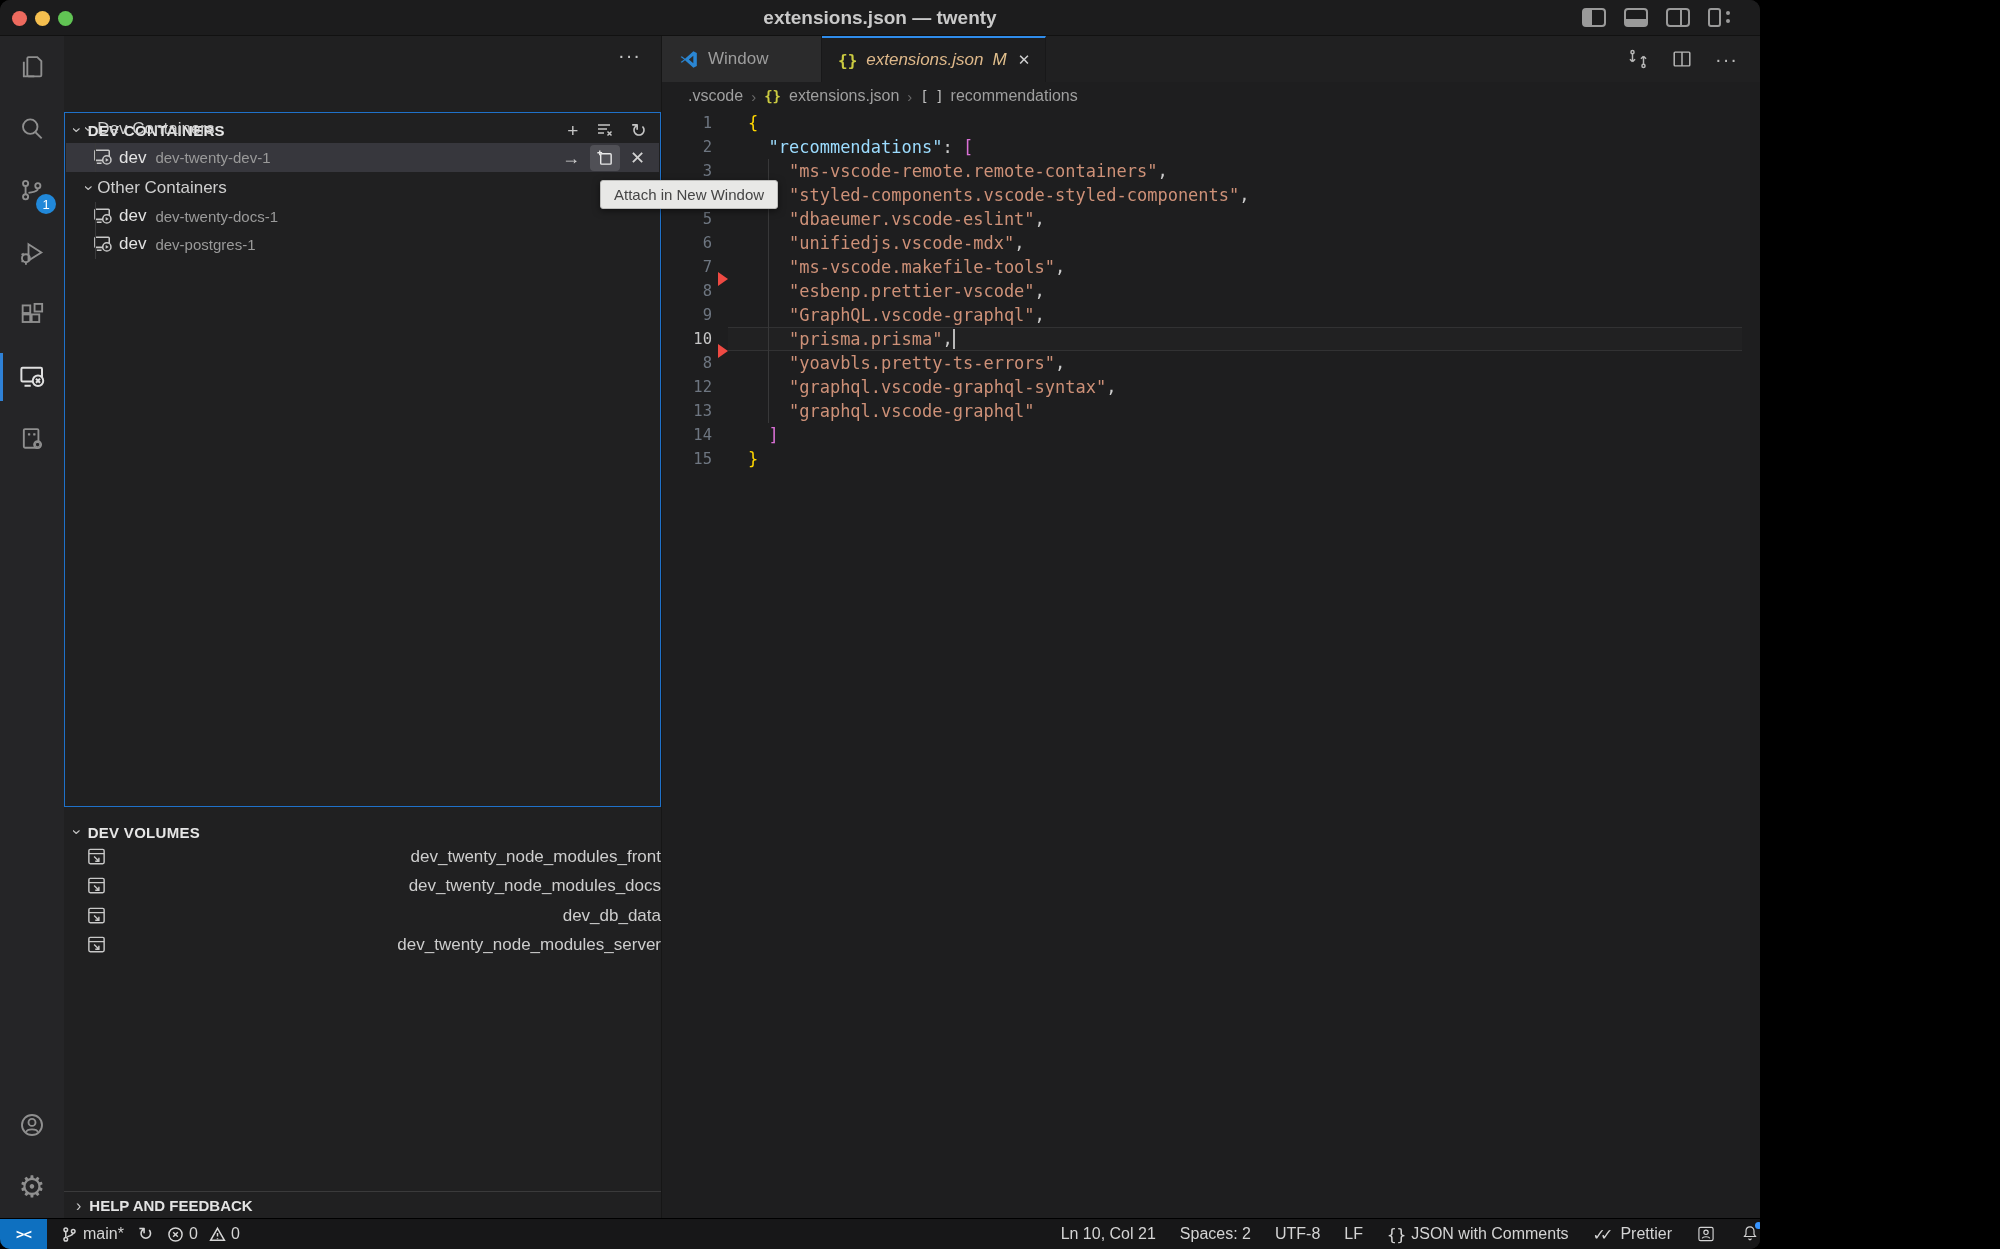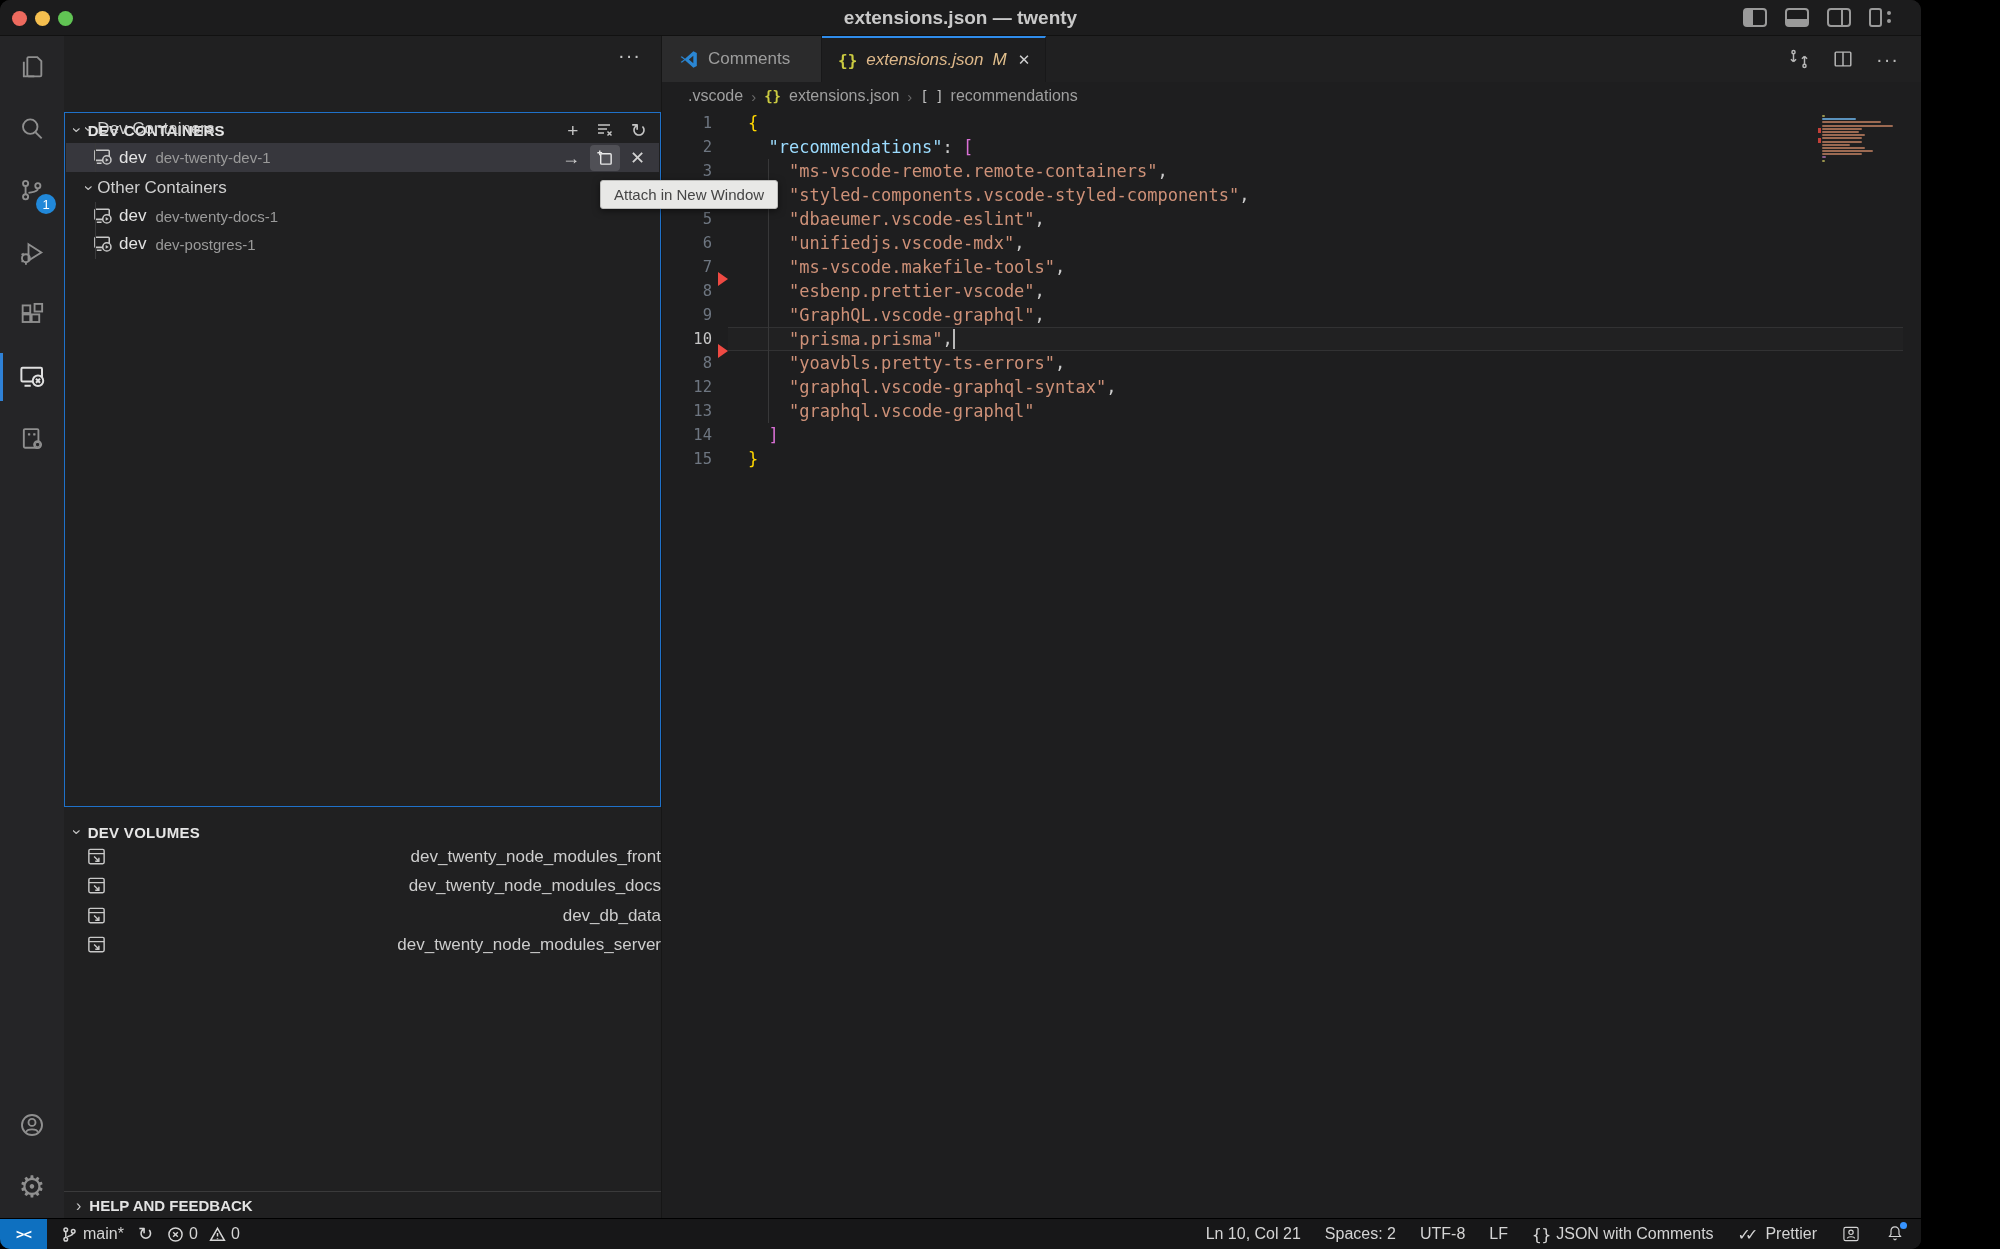--- a/index.html
+++ b/index.html
@@ -1,17 +1,17 @@
 <!DOCTYPE html>
 <html><head>
 <meta charset="utf-8">
 <style>
   html,body{margin:0;padding:0;background:#000;}
   *{box-sizing:border-box;}
-  .window{position:relative;width:1921px;height:1249px;background:#1e1e1f;border-radius:10px;overflow:hidden;
+  .window{position:relative;width:1760px;height:1249px;background:#1e1e1f;border-radius:10px;overflow:hidden;
           font-family:"Liberation Sans",sans-serif;color:#cccccc;}
   
   .titlebar{position:absolute;top:0;left:0;right:0;height:36px;background:#1c1c1d;border-bottom:1px solid #111;
             display:flex;align-items:center;justify-content:center;}
   .traffic{position:absolute;left:12px;top:11px;display:flex;gap:8px;}
   .tl{width:15px;height:15px;border-radius:50%;}
   .tl.red{background:#ed6a5e}.tl.yellow{background:#f5bf4f}.tl.green{background:#61c454}
   .win-title{font-size:19px;font-weight:600;color:#c9c9c9;}
   .layout-icons{position:absolute;right:28px;top:8px;display:flex;gap:18px;align-items:center;}
   .lico{width:24px;height:19px;border:2px solid #9a9a9a;border-radius:4px;position:relative;}
@@ -99,21 +99,21 @@
   .ruler-line{position:absolute;top:0;bottom:0;left:1320px;width:1px;background:#2e2e2f;}
   .ruler-red{position:absolute;left:1323px;width:12px;height:20px;background:#9e3c36;}
   .ruler-gray{position:absolute;left:1320px;right:0;height:2px;background:#6a6a6a;}
   
   .statusbar{position:absolute;left:0;right:0;bottom:0;height:31px;background:#171718;border-top:1px solid #000;
              display:flex;align-items:center;font-size:16px;color:#d4d4d4;}
   .remote{width:47px;height:31px;background:#0e70c0;color:#fff;display:flex;align-items:center;justify-content:center;
           font-size:14px;font-weight:bold;letter-spacing:-1px;font-family:"DejaVu Sans Mono",monospace;}
   .sb-left{display:flex;align-items:center;gap:14px;padding-left:14px;}
   .sb-group{display:flex;align-items:center;gap:5px;}
-  .sb-right{margin-left:auto;display:flex;align-items:center;gap:24px;padding-right:16px;white-space:nowrap;}
+  .sb-right{margin-left:auto;display:flex;align-items:center;gap:24px;white-space:nowrap;}
   .statusbar svg{stroke:#d4d4d4;fill:none;stroke-width:1.4;}
   .dbl-check{letter-spacing:-6px;margin-right:8px;}
   .bell-wrap{position:relative;display:flex;}
   .bell-dot{position:absolute;right:-2px;top:-2px;width:7px;height:7px;border-radius:50%;background:#3794ff;}
 </style>
 </head>
 <body>
 
 <div class="window">
 
@@ -320,21 +320,21 @@
         <span>HELP AND FEEDBACK</span>
       </div>
     </div>
 
     <div class="editor">
       <div class="tabstrip">
         <div class="tab inactive">
           <svg width="21" height="21" viewBox="0 0 24 24">
               <path fill="#2a86d3" stroke="none" d="M17.6 2.6 8 11.2 4.4 8.4 3 9.1l4.1 2.9L3 14.9l1.4.7L8 12.8l9.6 8.6 3.9-1.9V4.5zM17.5 7.6v8.8L12.4 12z"></path>
             </svg>
-          <span>Comments</span>
+          <span>Window</span>
         </div>
         <div class="tab active">
           <span class="json-ico">{}</span>
           <span>extensions.json</span>
           <span class="mod">M</span>
           <span class="close">✕</span>
         </div>
         <div class="tab-actions">
           <svg width="22" height="22" viewBox="0 0 24 24">
               <circle cx="6" cy="4.5" r="1.7"></circle>

